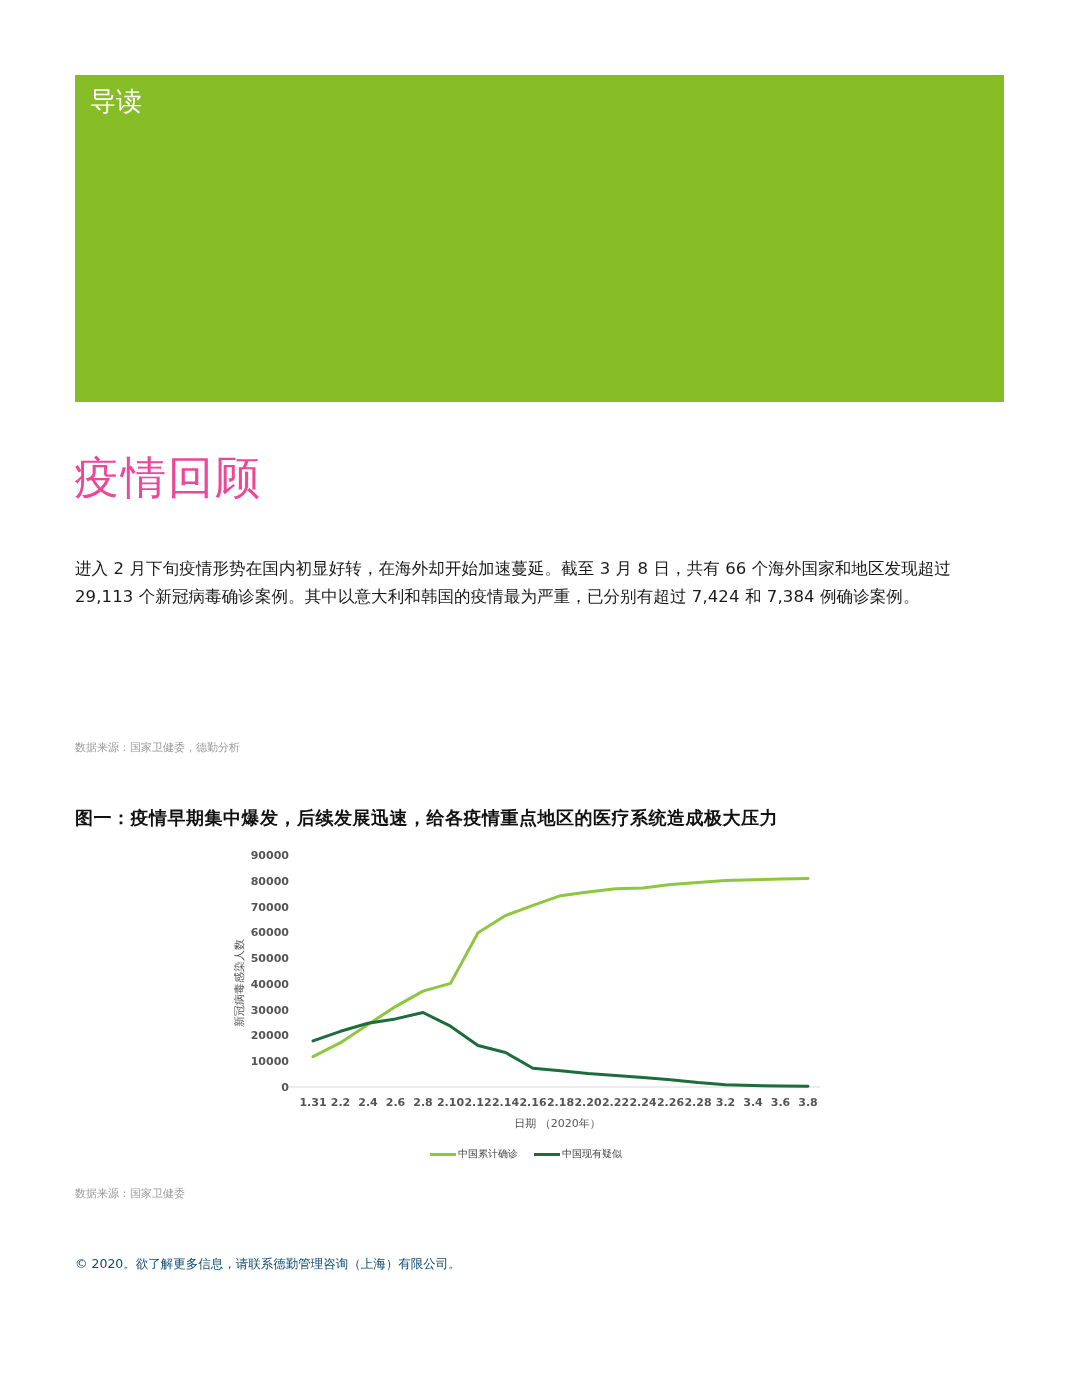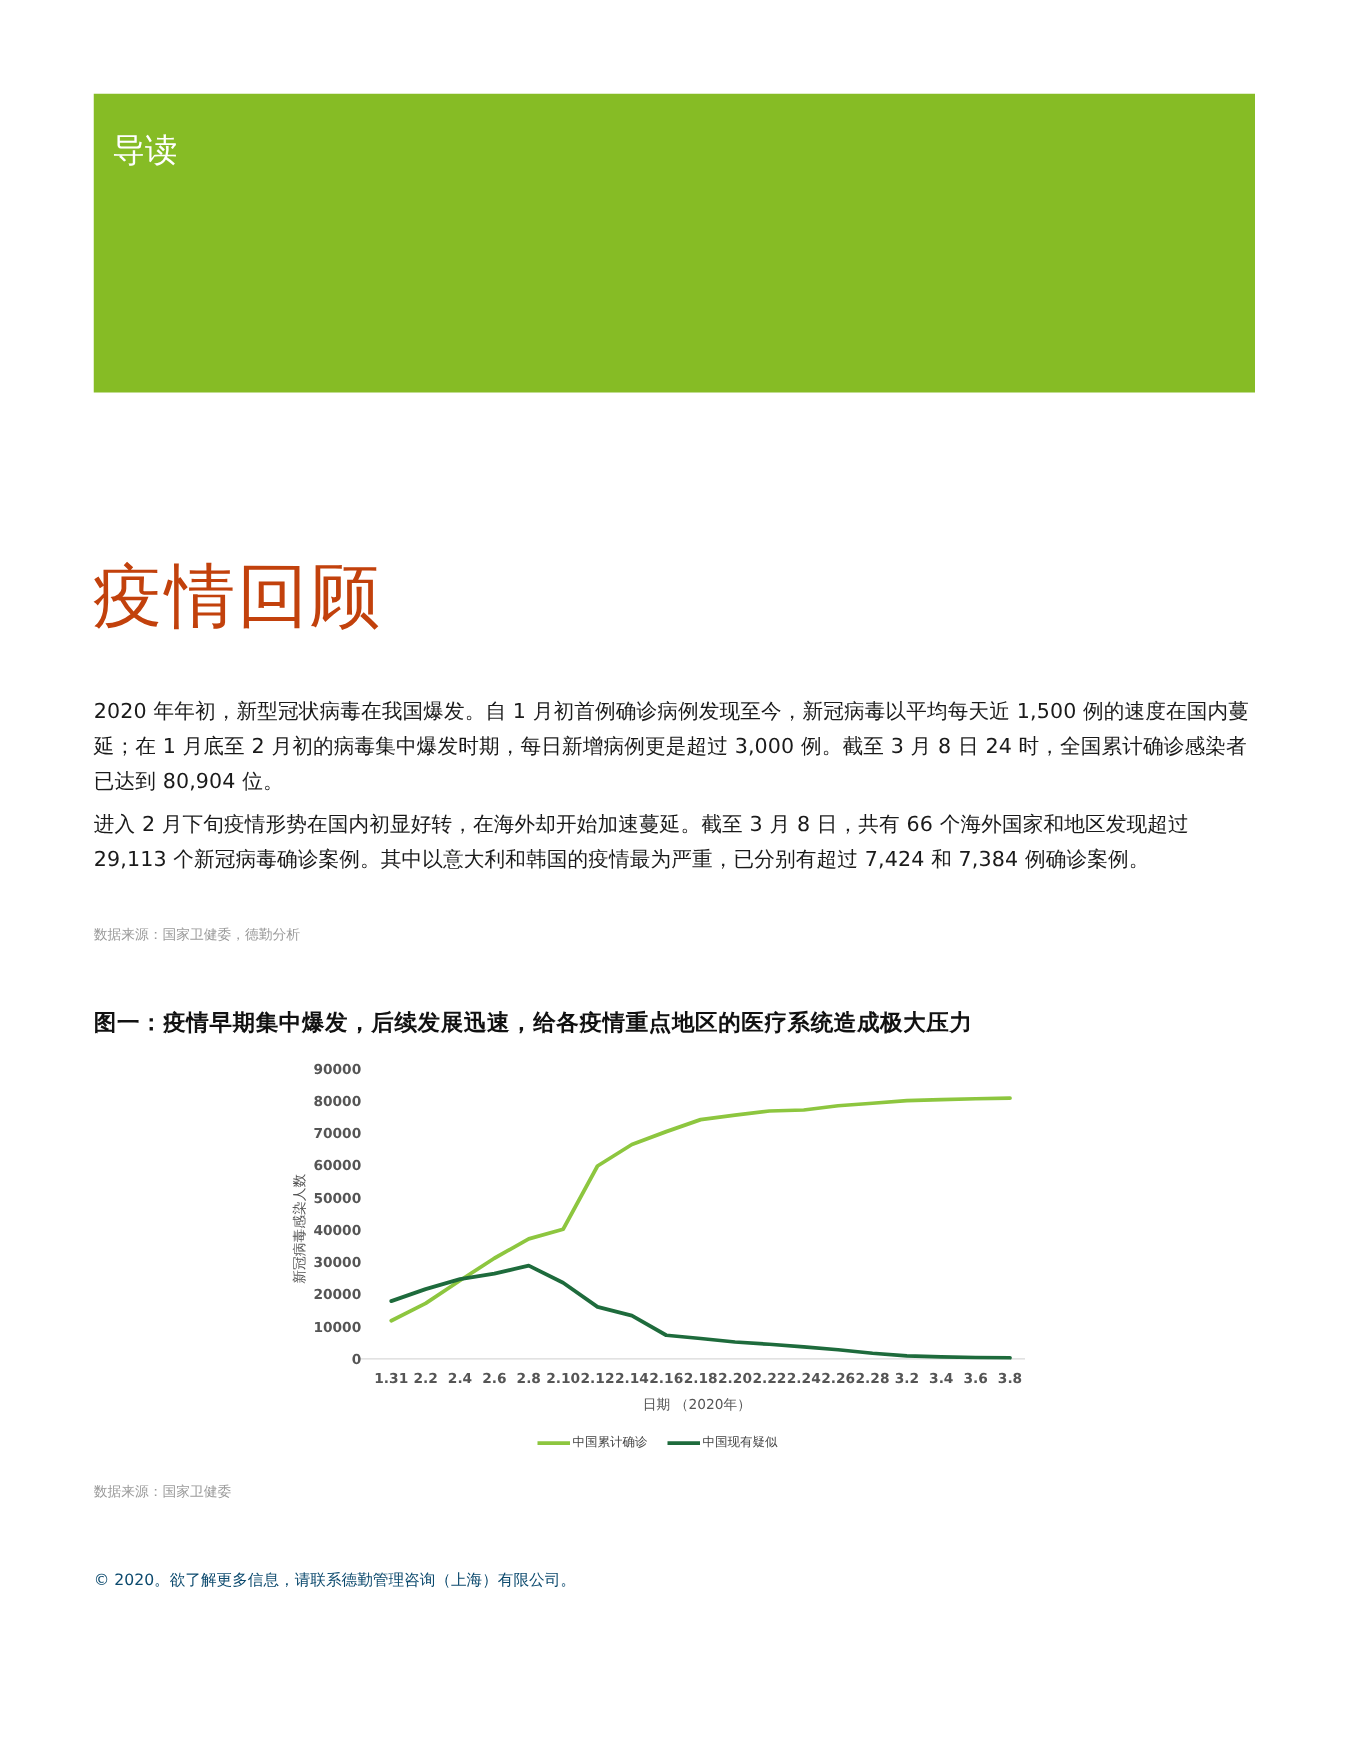--- a/index.html
+++ b/index.html
@@ -1,20 +1,20 @@
 <!DOCTYPE html>
 <html><head>
 <meta charset="utf-8">
 <style>
   html, body { margin:0; padding:0; background:#ffffff; }
   body { width:1080px; height:1397px; position:relative; font-family:"DejaVu Sans", "Liberation Sans", sans-serif; color:#1a1a1a; overflow:hidden; }
-  .intro-box { position:absolute; left:75px; top:75px; width:929px; height:239px; background:#86bc25; color:#ffffff; box-sizing:border-box; padding:28px 16px 0 15px; }
+  .intro-box { position:absolute; left:75px; top:75px; width:929px; height:327px; background:#86bc25; color:#ffffff; box-sizing:border-box; padding:8px 16px 0 15px; }
   .intro-title { font-size:26px; line-height:36px; margin:0 0 10px 0; font-weight:normal; }
   .intro-p { font-size:16.5px; line-height:27px; margin:0 0 11px 0; letter-spacing:0.2px; }
-  .section-title { position:absolute; left:74px; top:446px; font-size:56px; line-height:64px; font-weight:normal; color:#c2410c; margin:0; letter-spacing:2px; }
+  .section-title { position:absolute; left:74px; top:446px; font-size:45px; line-height:64px; font-weight:normal; color:#ec4899; margin:0; letter-spacing:2px; }
   .body-text { position:absolute; left:75px; top:555px; width:932px; }
   .body-p { font-size:16.5px; line-height:28px; margin:0 0 7px 0; color:#1a1a1a; letter-spacing:0.1px; }
   .source-1 { position:absolute; left:75px; top:740px; font-size:11px; color:#9a9a9a; }
   .figure-title { position:absolute; left:75px; top:806px; font-size:18px; font-weight:bold; color:#111; letter-spacing:0.5px; }
   .chart-wrap { position:absolute; left:225px; top:840px; width:610px; height:340px; }
   .chart-svg { position:absolute; left:0; top:0; }
   .y-tick { font-size:11px; font-weight:bold; fill:#555; font-family:"DejaVu Sans", sans-serif; }
   .x-tick { font-size:11px; font-weight:bold; fill:#555; font-family:"DejaVu Sans", sans-serif; }
   .axis-label { font-size:11px; fill:#555; font-family:"DejaVu Sans", sans-serif; }
   .legend { position:absolute; left:205px; top:307px; font-size:10px; color:#444; display:flex; gap:16px; align-items:center; }
@@ -26,21 +26,20 @@
 </head>
 <body>
 
 <div class="intro-box">
   <h2 class="intro-title">导读</h2>
 </div>
 
 <h1 class="section-title">疫情回顾</h1>
 
 <div class="body-text">
-  <p class="body-p">2020 年年初，新型冠状病毒在我国爆发。自 1 月初首例确诊病例发现至今，新冠病毒以平均每天近 1,500 例的速度在国内蔓延；在 1 月底至 2 月初的病毒集中爆发时期，每日新增病例更是超过 3,000 例。截至 3 月 8 日 24 时，全国累计确诊感染者已达到 80,904 位。</p>
   <p class="body-p">进入 2 月下旬疫情形势在国内初显好转，在海外却开始加速蔓延。截至 3 月 8 日，共有 66 个海外国家和地区发现超过 29,113 个新冠病毒确诊案例。其中以意大利和韩国的疫情最为严重，已分别有超过 7,424 和 7,384 例确诊案例。</p>
 </div>
 <div class="source-1">数据来源：国家卫健委，德勤分析</div>
 
 <div class="figure-title">图一：疫情早期集中爆发，后续发展迅速，给各疫情重点地区的医疗系统造成极大压力</div>
 
 <div class="chart-wrap">
   <svg class="chart-svg" id="chart-svg" width="610" height="300">
       <line x1="63" y1="247" x2="595" y2="247" stroke="#d9d9d9" stroke-width="1"></line>
       <text x="64" y="251" text-anchor="end" class="y-tick">0</text>

